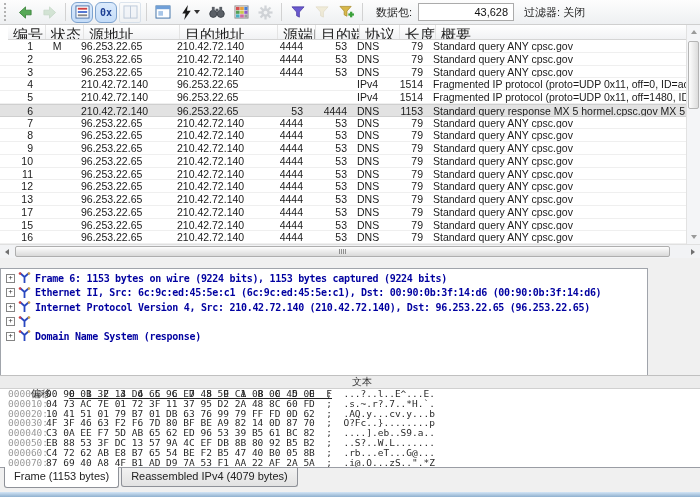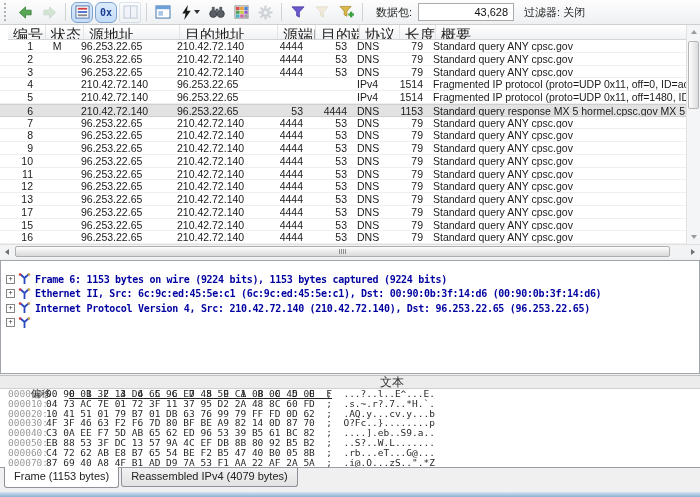--- a/index.html
+++ b/index.html
@@ -84,22 +84,22 @@
   .tri-right { width:0;height:0;border-top:3px solid transparent;border-bottom:3px solid transparent;border-left:4px solid #707070; }
   .hs-thumb {
     position:absolute; top:1px; left:15px; width:655px; height:11px;
     background:linear-gradient(#fdfdfd,#d9d9d9); border:1px solid #aeaeae; border-radius:2px;
     display:flex; align-items:center; justify-content:center; gap:1px;
   }
   .hs-grip { width:1px; height:5px; background:#8f8f8f; }
 
   
   .tree {
-    position:absolute; top:260px; left:0; width:700px; height:114px;
-    background:#fff; border:1px solid #a0a4ab; overflow:hidden; padding:11px 0 0 3px;
+    position:absolute; top:268px; left:0; width:648px; height:114px;
+    background:#fff; border:1px solid #a0a4ab; overflow:hidden; padding:2px 0 0 3px;
   }
   .titem { height:14.5px; display:flex; align-items:center; white-space:nowrap; }
   .expander {
     width:9px; height:9px; border:1px solid #848484; background:#fff; margin:0 3px 0 2px;
     font:7px/7px "DejaVu Sans Mono",monospace; text-align:center; color:#333; flex:none;
   }
   .expander::before { content:"+"; }
   .titem svg { flex:none; margin-right:4px; }
   .titem .tl {
     font-family:"DejaVu Sans Mono", monospace; font-weight:bold; font-size:10px;
@@ -108,21 +108,21 @@
 
   
   .hexpane { position:absolute; top:375px; left:0; width:700px; height:92px; background:#fff; border-top:1px solid #c0c0c0; }
   .hx-header {
     height:13px; background:#ececec; border-bottom:1px solid #d0d0d0;
     font-family:"DejaVu Sans Mono", monospace; font-size:9.5px; line-height:12px; color:#222;
     position:relative; white-space:pre;
   }
   .hx-off { display:inline-block; width:46px; padding-left:8px; color:#9a9a9a; }
   .hx-header .hx-off { color:#333; font-family:Liberation Sans, sans-serif; font-size:10px; }
-  .hx-texthdr { position:absolute; left:352px; top:0; font-family:"Liberation Sans",sans-serif; font-size:12px; color:#333;margin-left:28px; }
+  .hx-texthdr { position:absolute; left:352px; top:0; font-family:"Liberation Sans",sans-serif; font-size:10px; color:#333; }
   .hx-row {
     height:9.8px; line-height:9.8px; font-family:"DejaVu Sans Mono", monospace;
     font-size:9.5px; color:#2a2a2a; white-space:pre;
   }
 
   
   .tabstrip {
     position:absolute; top:467px; left:0; width:700px; height:25px;
     background:#f0f0f0; border-top:1px solid #9a9da4; padding:0 0 0 4px;
     display:flex; align-items:flex-start;
@@ -504,20 +504,29 @@
       <span class="tl">Internet Protocol Version 4, Src: 210.42.72.140 (210.42.72.140), Dst: 96.253.22.65 (96.253.22.65)</span>
     </div>
     <div class="titem">
       <span class="expander"></span>
       <svg width="13" height="12" viewBox="0 0 13 12">
         <path d="M2 1 L6.5 5 L11 1 M6.5 5 L6.5 11" stroke="#2a48c0" stroke-width="1.8" fill="none"></path>
         <circle cx="2" cy="1.5" r="1.3" fill="#d04040"></circle>
         <circle cx="11" cy="1.5" r="1.3" fill="#d0a040"></circle>
       </svg>
     </div>
+    <div class="titem">
+      <span class="expander"></span>
+      <svg width="13" height="12" viewBox="0 0 13 12">
+        <path d="M2 1 L6.5 5 L11 1 M6.5 5 L6.5 11" stroke="#2a48c0" stroke-width="1.8" fill="none"></path>
+        <circle cx="2" cy="1.5" r="1.3" fill="#d04040"></circle>
+        <circle cx="11" cy="1.5" r="1.3" fill="#d0a040"></circle>
+      </svg>
+      <span class="tl">Domain Name System (response)</span>
+    </div>
   </div>
 
 <div class="hexpane">
   <div class="hx-header">
     <span class="hx-off">偏移</span><span style="font-family:'DejaVu Sans Mono',monospace;text-decoration:underline;">0  1  2  3  4  5  6  7  8  9  A  B  C  D  E  F</span>
     <span class="hx-texthdr">文本</span>
   </div>
   <div id="hexrows">
       <div class="hx-row"><span class="hx-off">000000:</span><span>00 90 0B 3F 14 D6 6C 9C ED 45 5E C1 08 00 45 00</span><span>  ;  ...?..l..E^...E.</span></div>
       <div class="hx-row"><span class="hx-off">000010:</span><span>04 73 AC 7E 01 72 3F 11 37 95 D2 2A 48 8C 60 FD</span><span>  ;  .s.~.r?.7..*H.`.</span></div>

